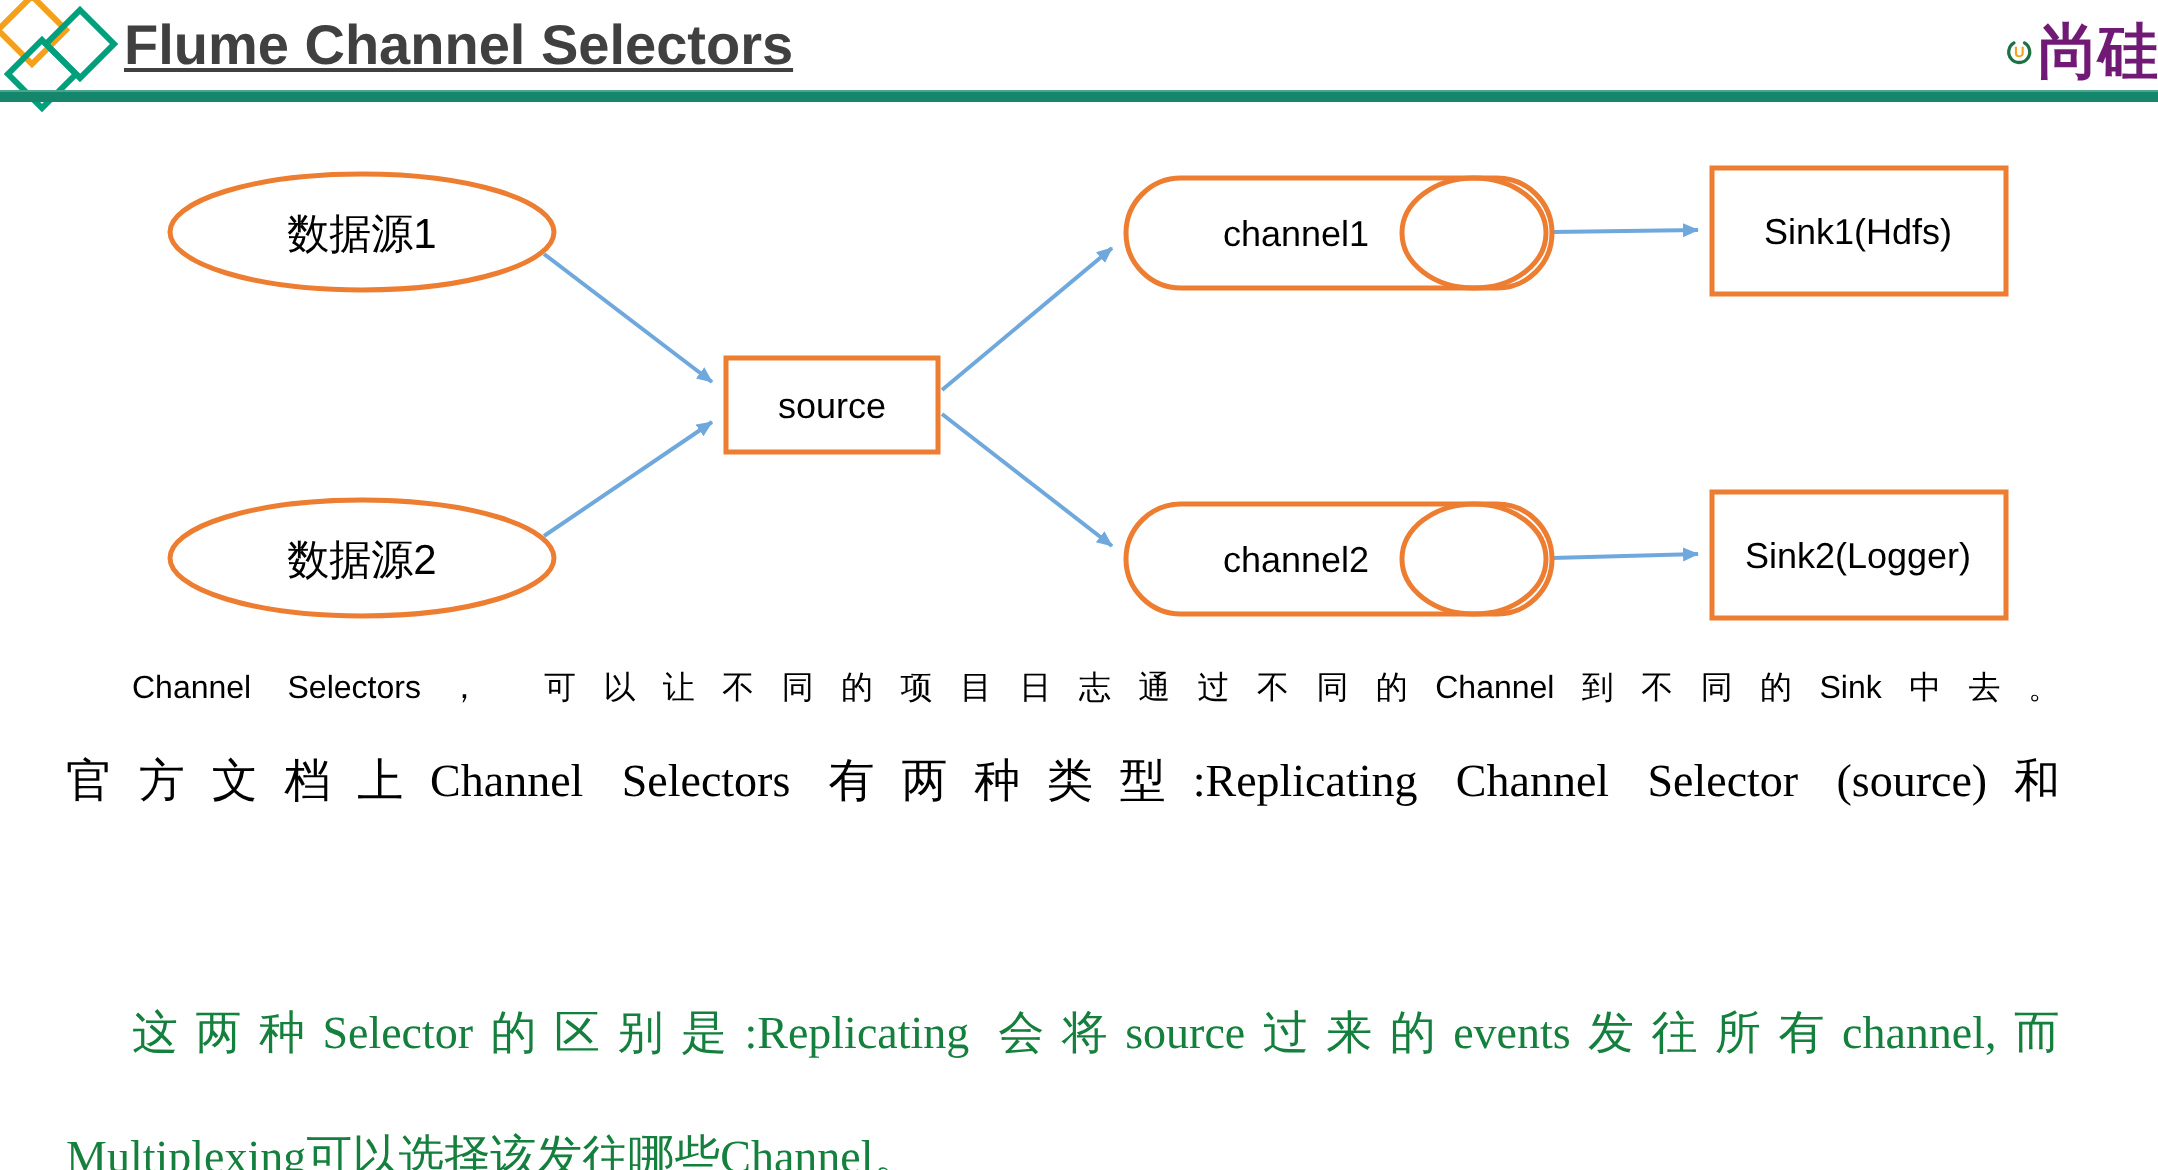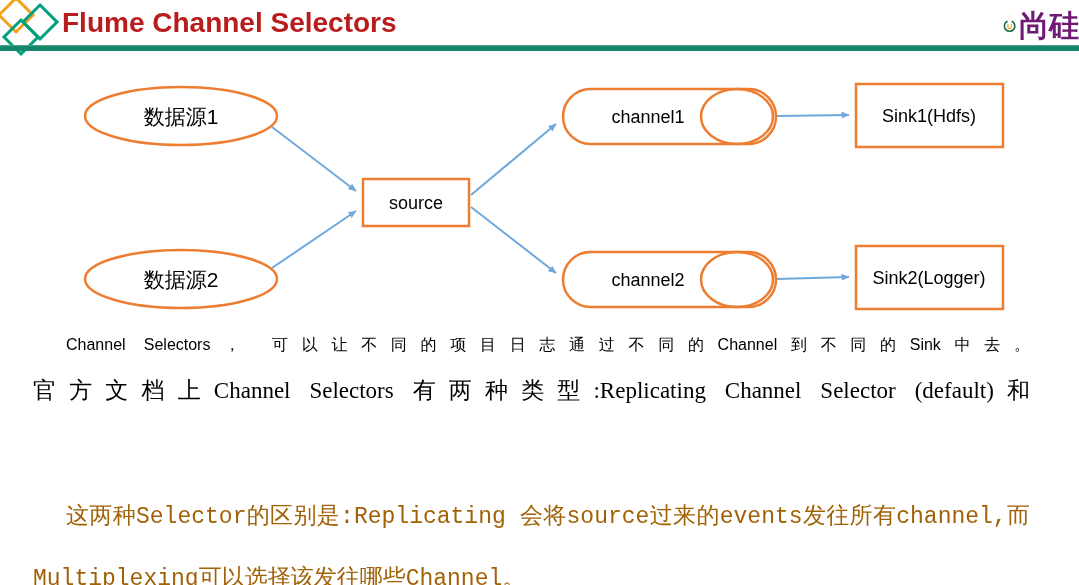--- a/index.html
+++ b/index.html
@@ -5,21 +5,21 @@
   * { margin:0; padding:0; box-sizing:border-box; }
   html,body { background:#ffffff; }
   .page {
     position:relative; width:1079px; height:585px;
     background:#ffffff; overflow:hidden;
     font-family:"Liberation Sans","DejaVu Sans",sans-serif;
   }
   .title {
     position:absolute; left:62px; top:7px;
     font:bold 28px "Liberation Sans","DejaVu Sans",sans-serif;
-    color:#b91c1c; white-space:nowrap;
+    color:#404040; white-space:nowrap;text-decoration:underline;
   }
   .diamonds { position:absolute; left:0; top:0; }
   .divider {
     position:absolute; left:0; top:45px; width:1079px; height:6px;
     background:#15866B; border-top:1px solid #4AA58C;
   }
   .logo {
     position:absolute; left:1003px; top:6px; width:76px; height:40px;
     overflow:hidden; display:flex; align-items:center;
   }
@@ -37,21 +37,21 @@
   }
   .shape-label-cn {
     font:21px "Liberation Sans","DejaVu Sans",sans-serif;
     fill:#000000; text-anchor:middle;
   }
   .tl { position:absolute; left:33px; width:997px; line-height:30px; color:#000000; }
   .sansline { font-size:16px; font-family:"Liberation Sans","DejaVu Sans",sans-serif; }
   .serifline { font-size:23px; font-family:"Liberation Serif","DejaVu Serif",serif; }
   .jl { text-align:justify; text-align-last:justify; }
   .ind { text-indent:33px; }
-  .redtext { color:#a16207;font-family:Liberation Mono, monospace; }
+  .redtext { color:#15803d; }
 </style>
 </head>
 <body>
 
 <div class="page">
 
   <svg class="diamonds" width="62" height="60" viewBox="0 0 62 60">
     <path d="M16,-2 L33,15 L16,32 L-1,15 Z" fill="none" stroke="#F5A01A" stroke-width="3"></path>
     <path d="M40,5 L57,22 L40,39 L23,22 Z" fill="none" stroke="#00A07C" stroke-width="3"></path>
     <path d="M21,20 L38,37 L21,54 L4,37 Z" fill="none" stroke="#00A07C" stroke-width="3"></path>
@@ -101,18 +101,18 @@
     <text class="shape-label" x="648" y="286">channel2</text>
 
     <rect class="shape" x="856" y="84" width="147" height="63"></rect>
     <text class="shape-label" x="929" y="122">Sink1(Hdfs)</text>
 
     <rect class="shape" x="856" y="246" width="147" height="63"></rect>
     <text class="shape-label" x="929" y="284">Sink2(Logger)</text>
   </svg>
 
   <div class="tl sansline jl ind" style="top:330px;">Channel Selectors， 可以让不同的项目日志通过不同的Channel到不同的Sink中去。</div>
-  <div class="tl serifline jl" style="top:376px;">官方文档上Channel Selectors 有两种类型:Replicating Channel Selector (default)和</div>
+  <div class="tl serifline jl" style="top:376px;">官方文档上Channel Selectors 有两种类型:Replicating Channel Selector (source)和</div>
 
   <div class="tl serifline jl ind redtext" style="top:502px;">这两种Selector的区别是:Replicating 会将source过来的events发往所有channel,而</div>
   <div class="tl serifline redtext" style="top:564px;">Multiplexing可以选择该发往哪些Channel。</div>
 
 </div>
 
 </body></html>

